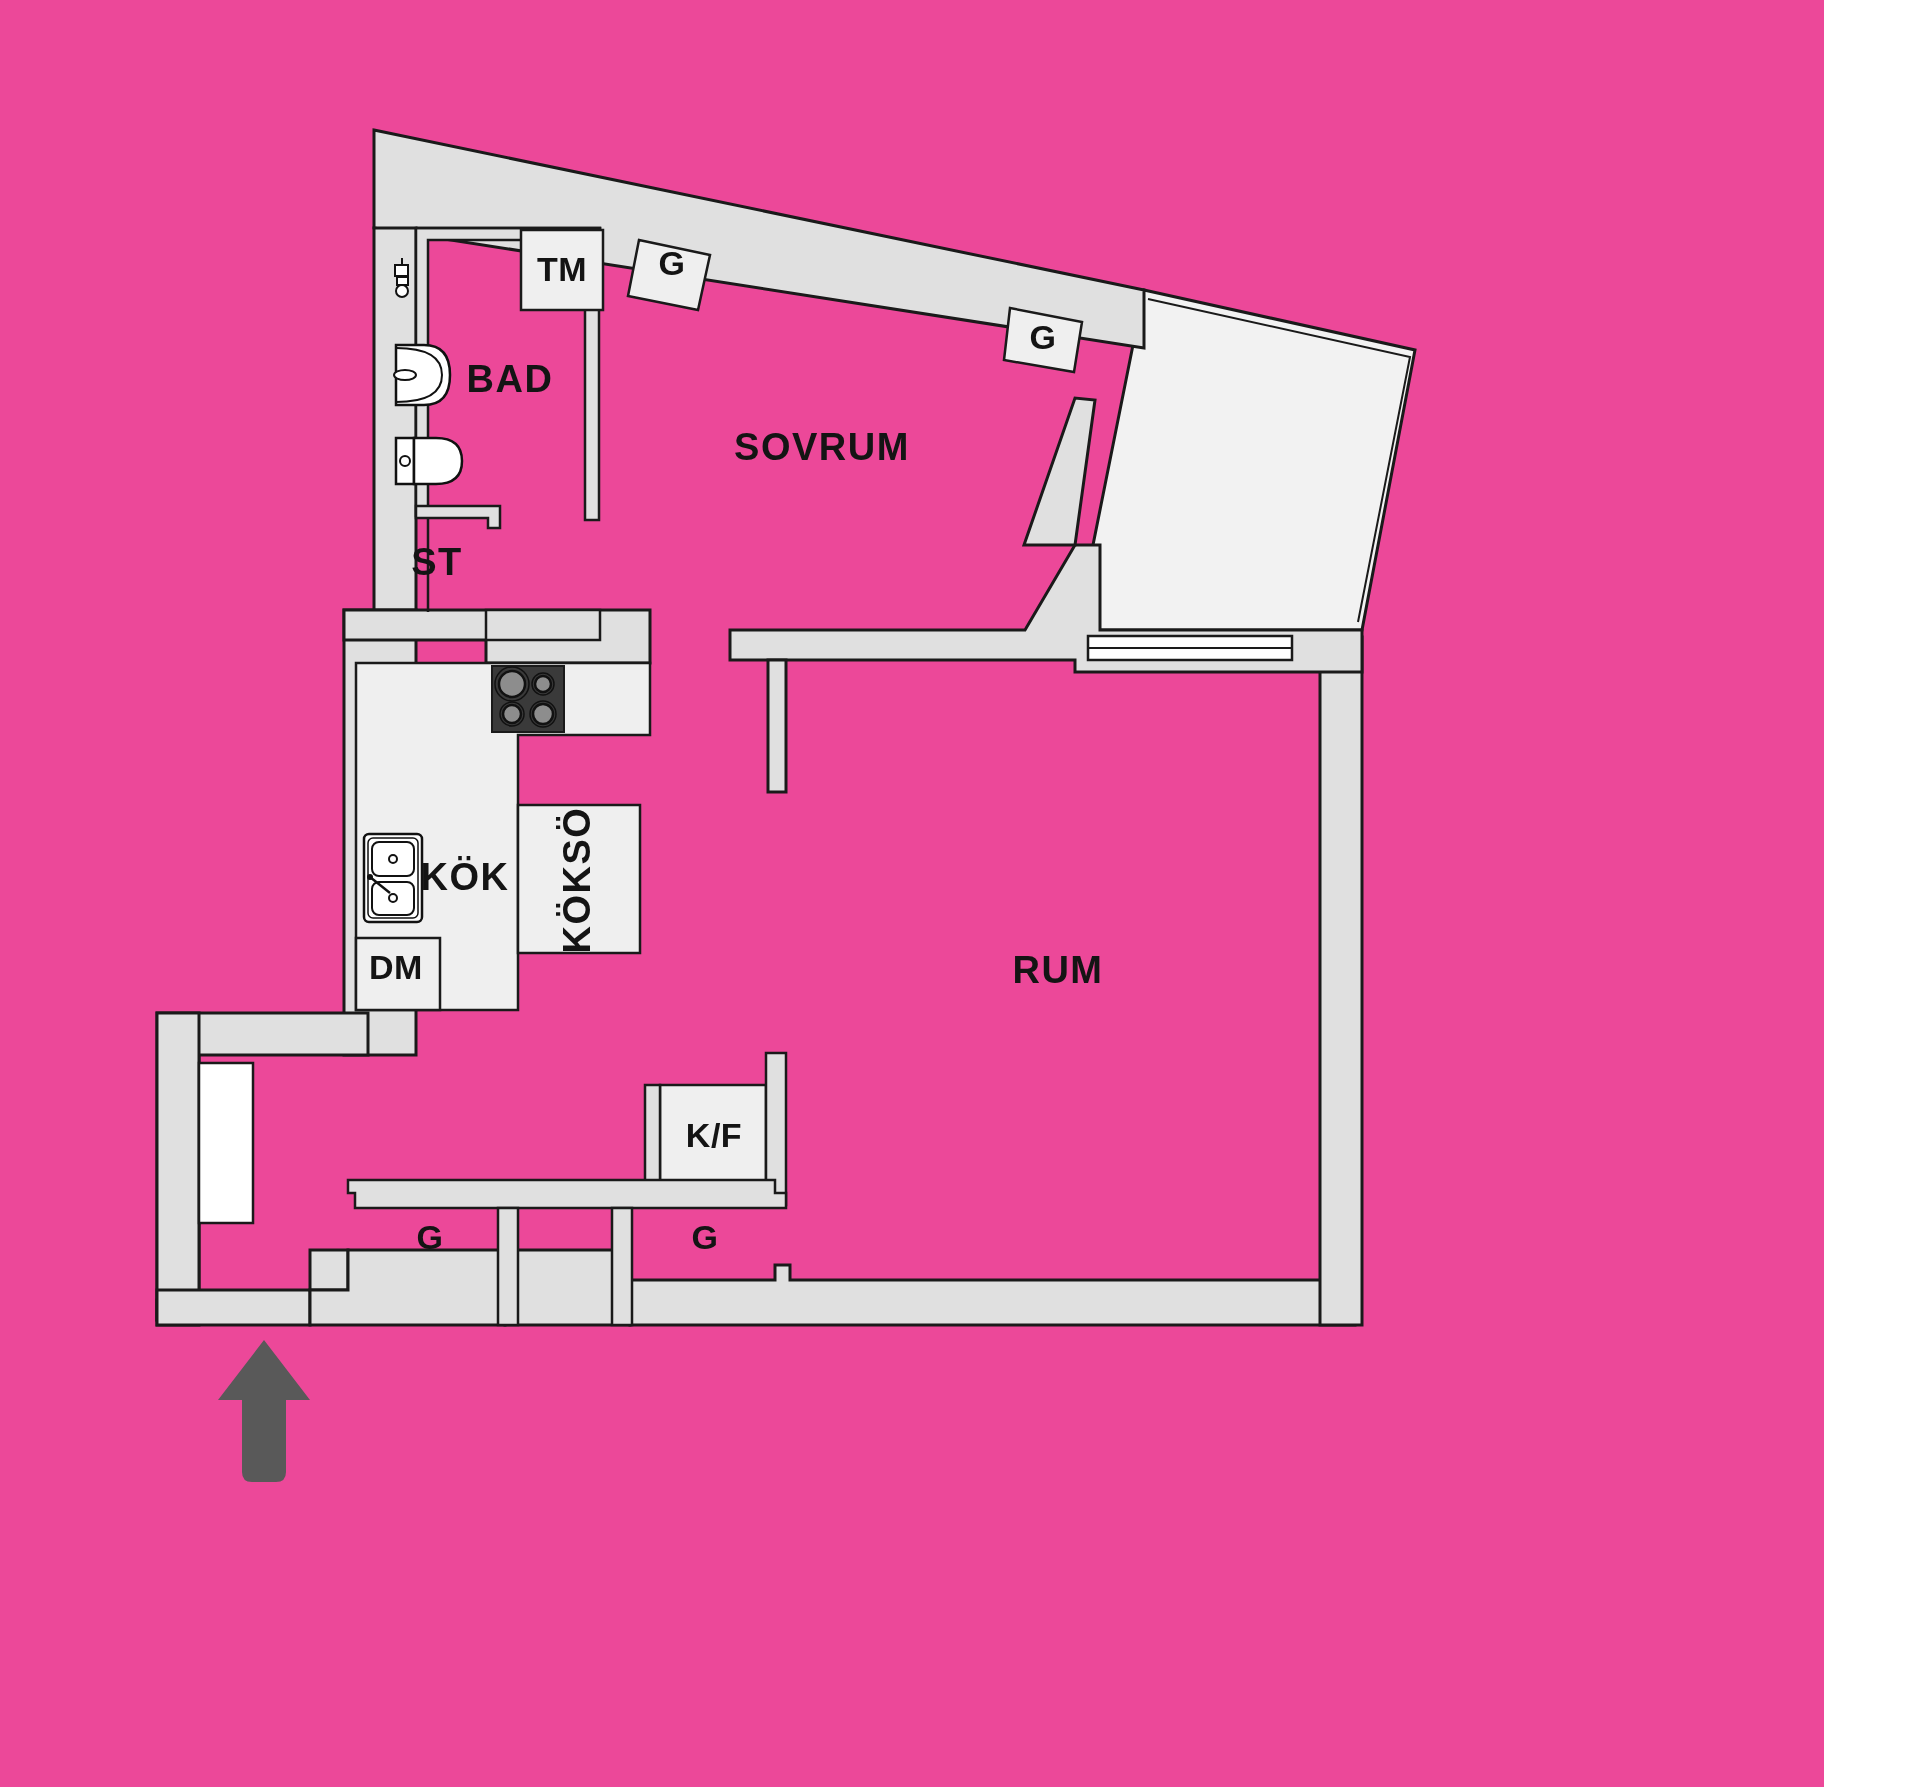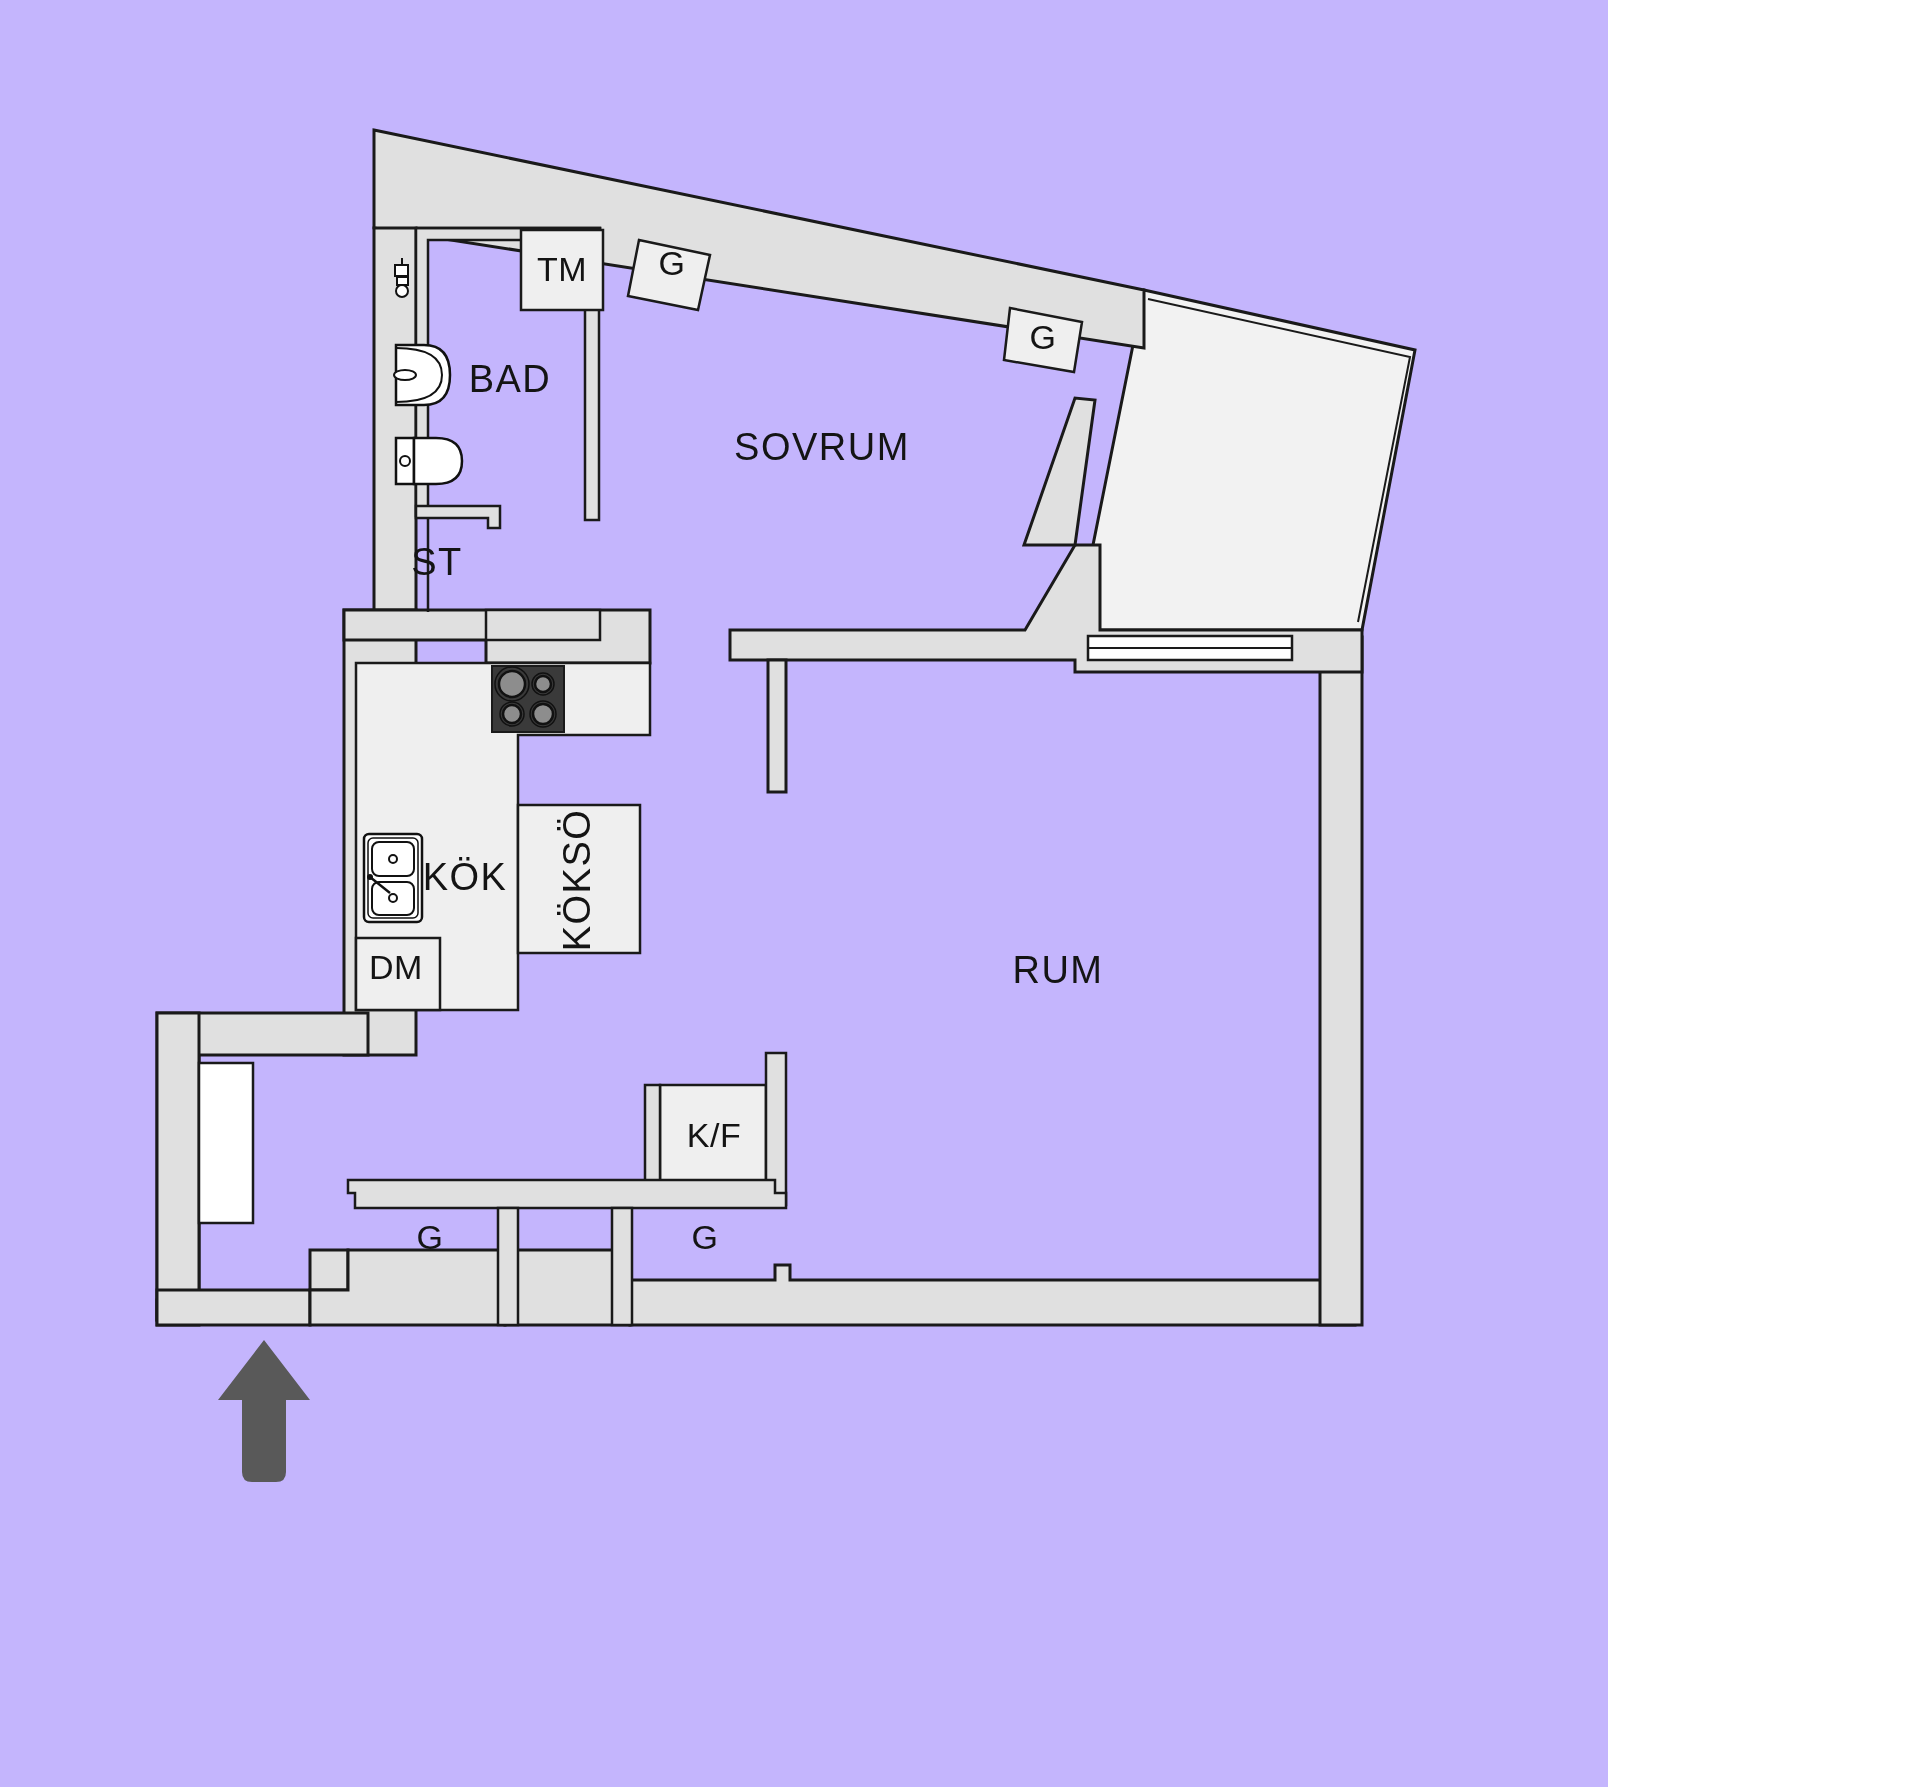--- a/index.html
+++ b/index.html
@@ -8,23 +8,24 @@
     background: #ffffff;
   }
   body {
     width: 1920px;
     height: 1787px;
     font-family: "Liberation Sans", sans-serif;
     overflow: hidden;
   }
   #plan-root {
     position: relative;
-    width: 1608px;
+    width: 1824px;
     height: 1787px;
-    background: #c4b5fd;
+    background: #ec4899;
+    font-weight: bold;
   }
   svg#floorplan {
     display: block;
     width: 1920px;
     height: 1787px;
   }
   .room-label {
     font-family: "Liberation Sans", sans-serif;
     font-size: 38px;
     fill: #141414;

